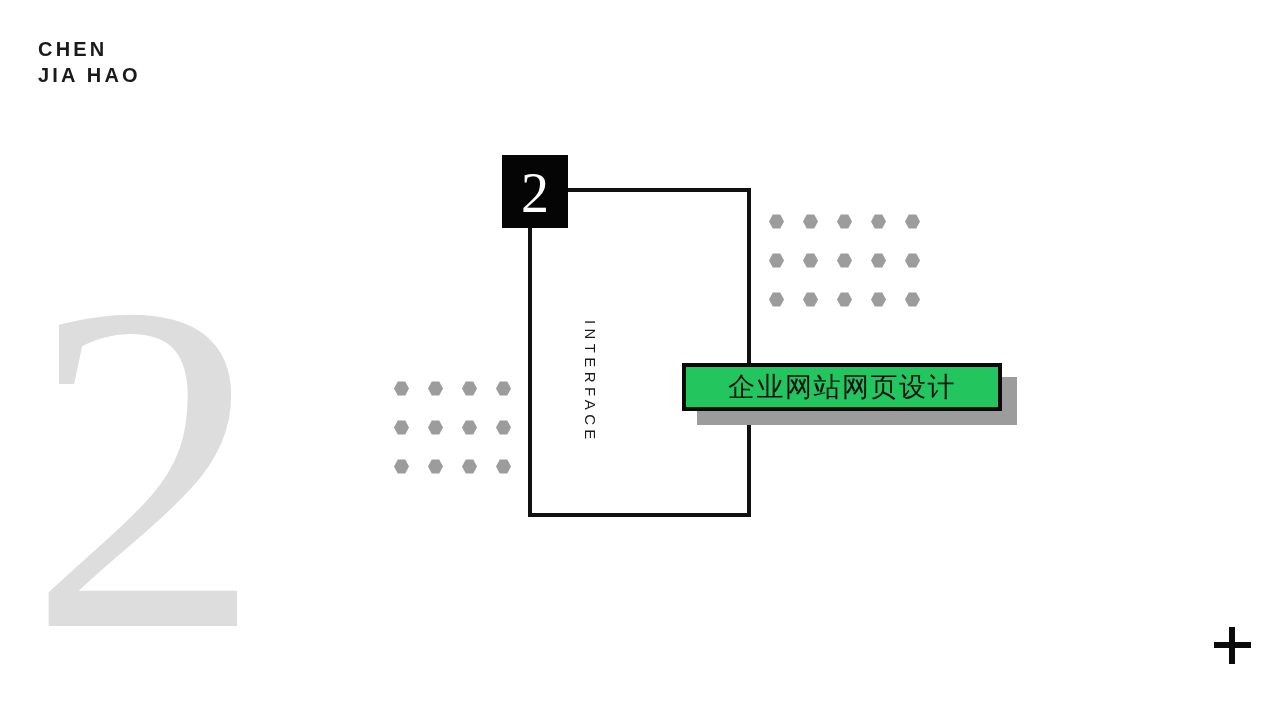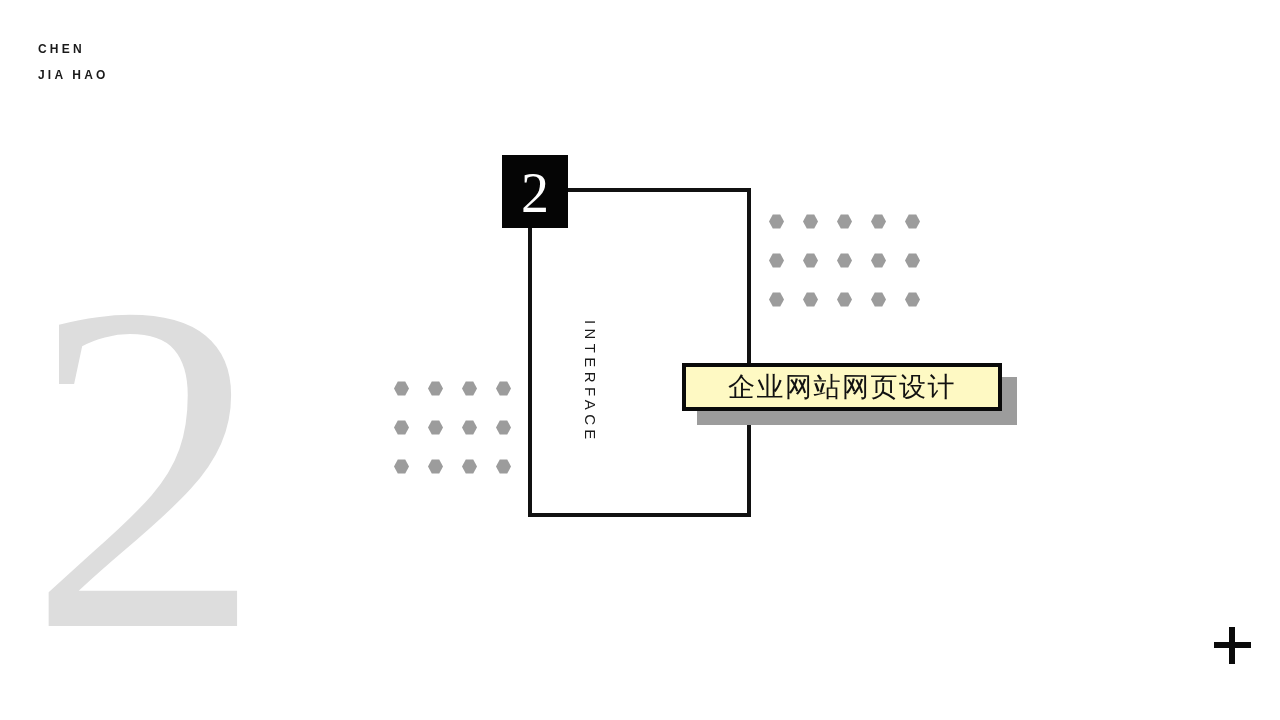--- a/index.html
+++ b/index.html
@@ -28,21 +28,21 @@
   
   #author-block {
     position: absolute;
     left: 38px;
     top: 36px;
     line-height: 26px;
   }
   .author-line {
     display: block;
     font-family: "Liberation Sans", sans-serif;
-    font-size: 12px;
+    font-size: 20px;
     font-weight: 700;
     letter-spacing: 3.2px;
     color: #1a1a1a;
     white-space: nowrap;
   }
 
   
   #background-numeral {
     position: absolute;
     left: 28px;
@@ -149,21 +149,21 @@
     width: 320px;
     height: 48px;
     background: #9c9c9c;
   }
   #title-box {
     position: absolute;
     left: 682px;
     top: 363px;
     width: 320px;
     height: 48px;
-    background: #fef9c3;
+    background: #22c55e;
     border: 4px solid #0a0a0a;
     box-sizing: border-box;
     display: flex;
     align-items: center;
     justify-content: center;
   }
   #title-box .title-text {
     font-family: "DejaVu Sans", sans-serif;
     font-size: 27px;
     line-height: 30px;

